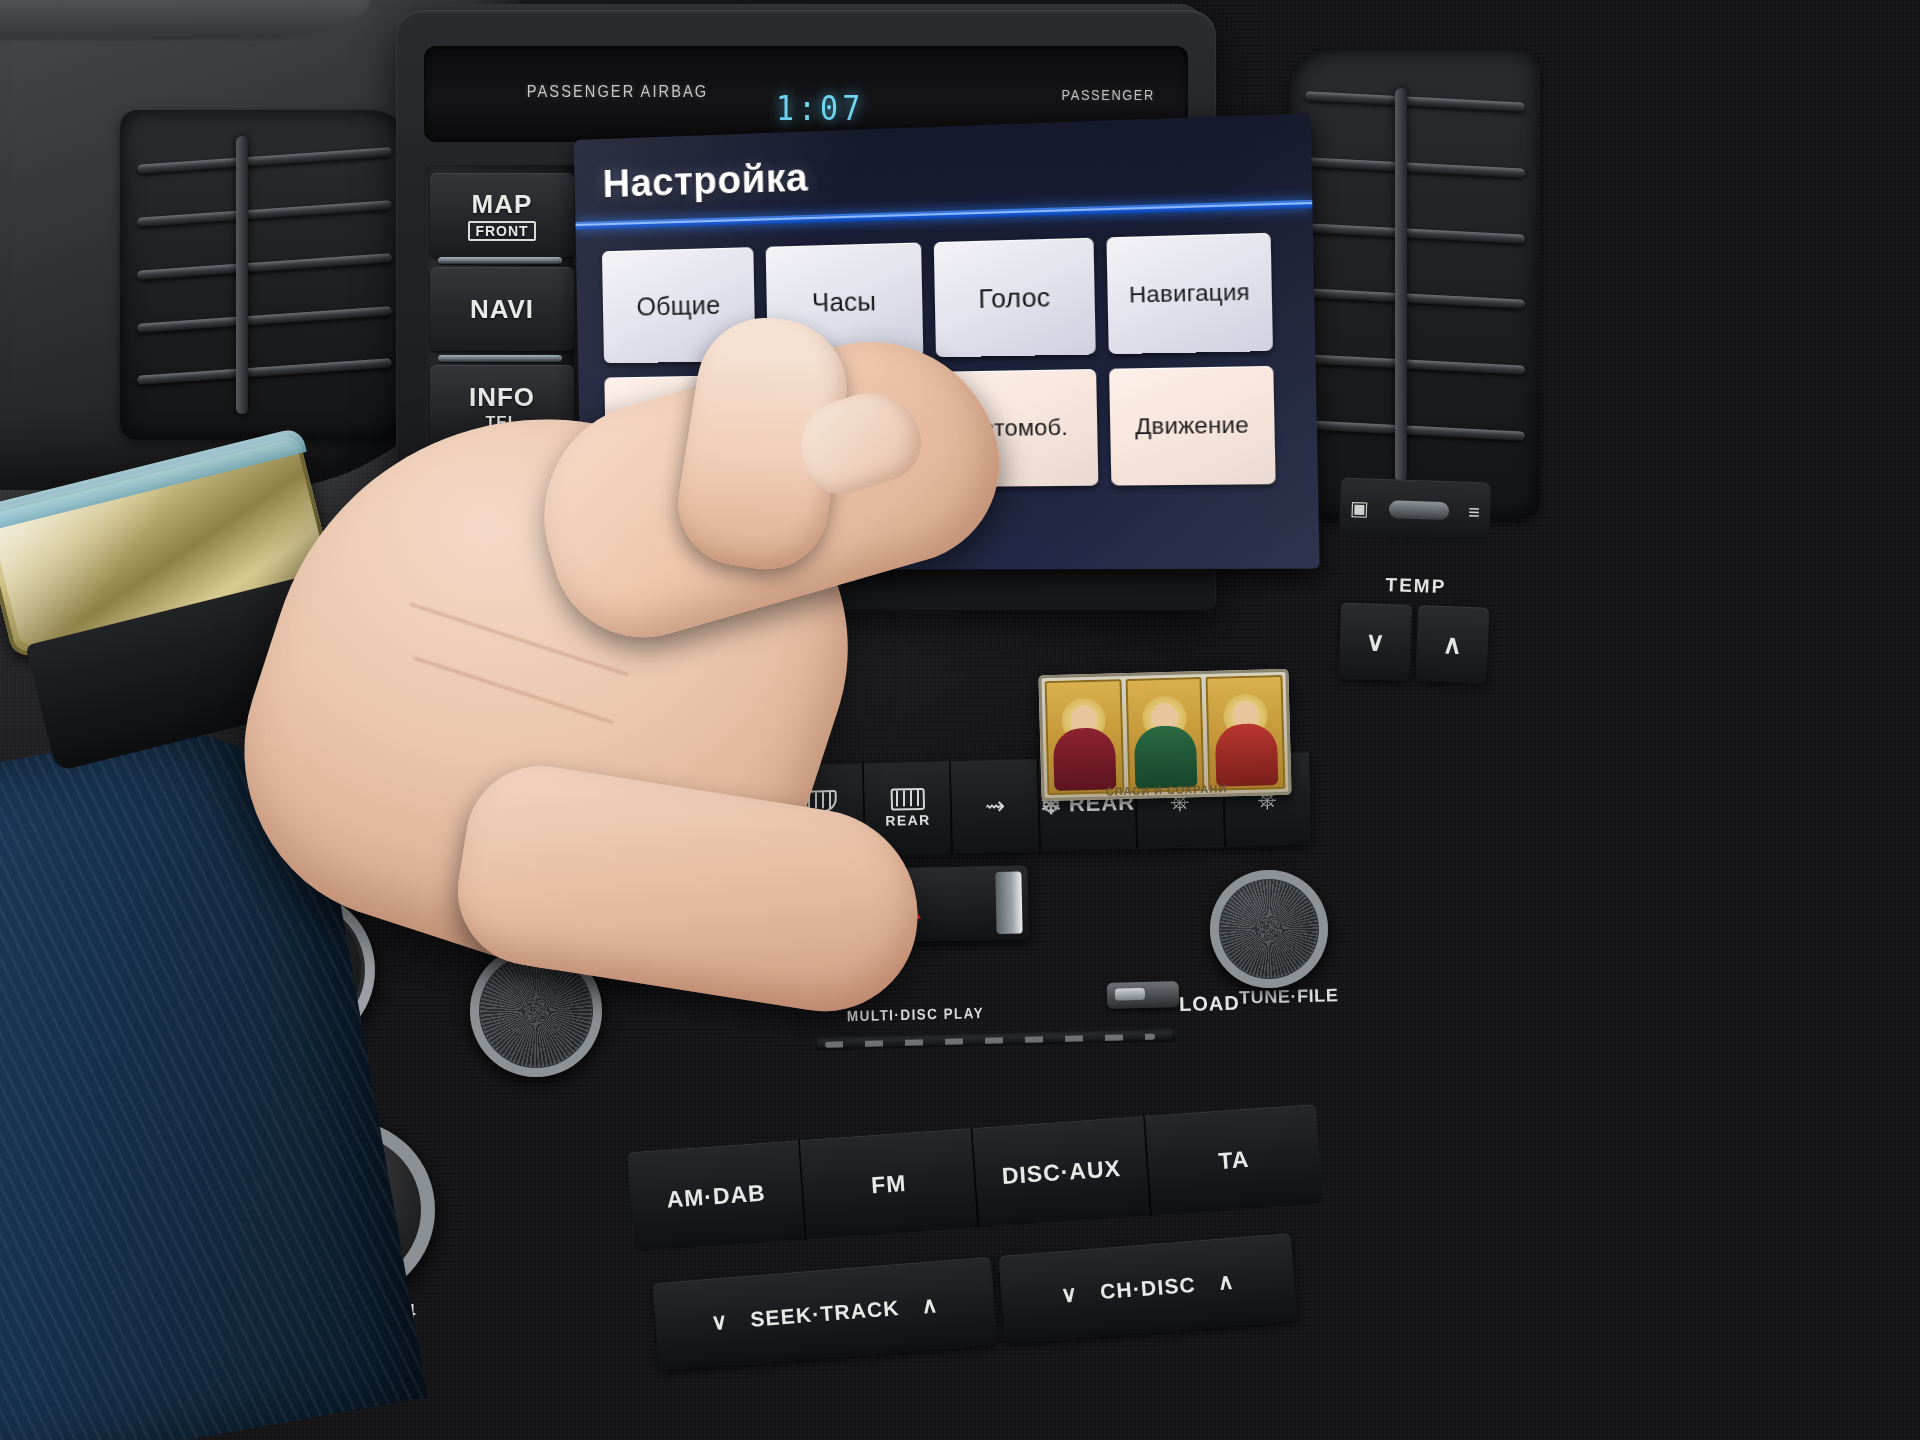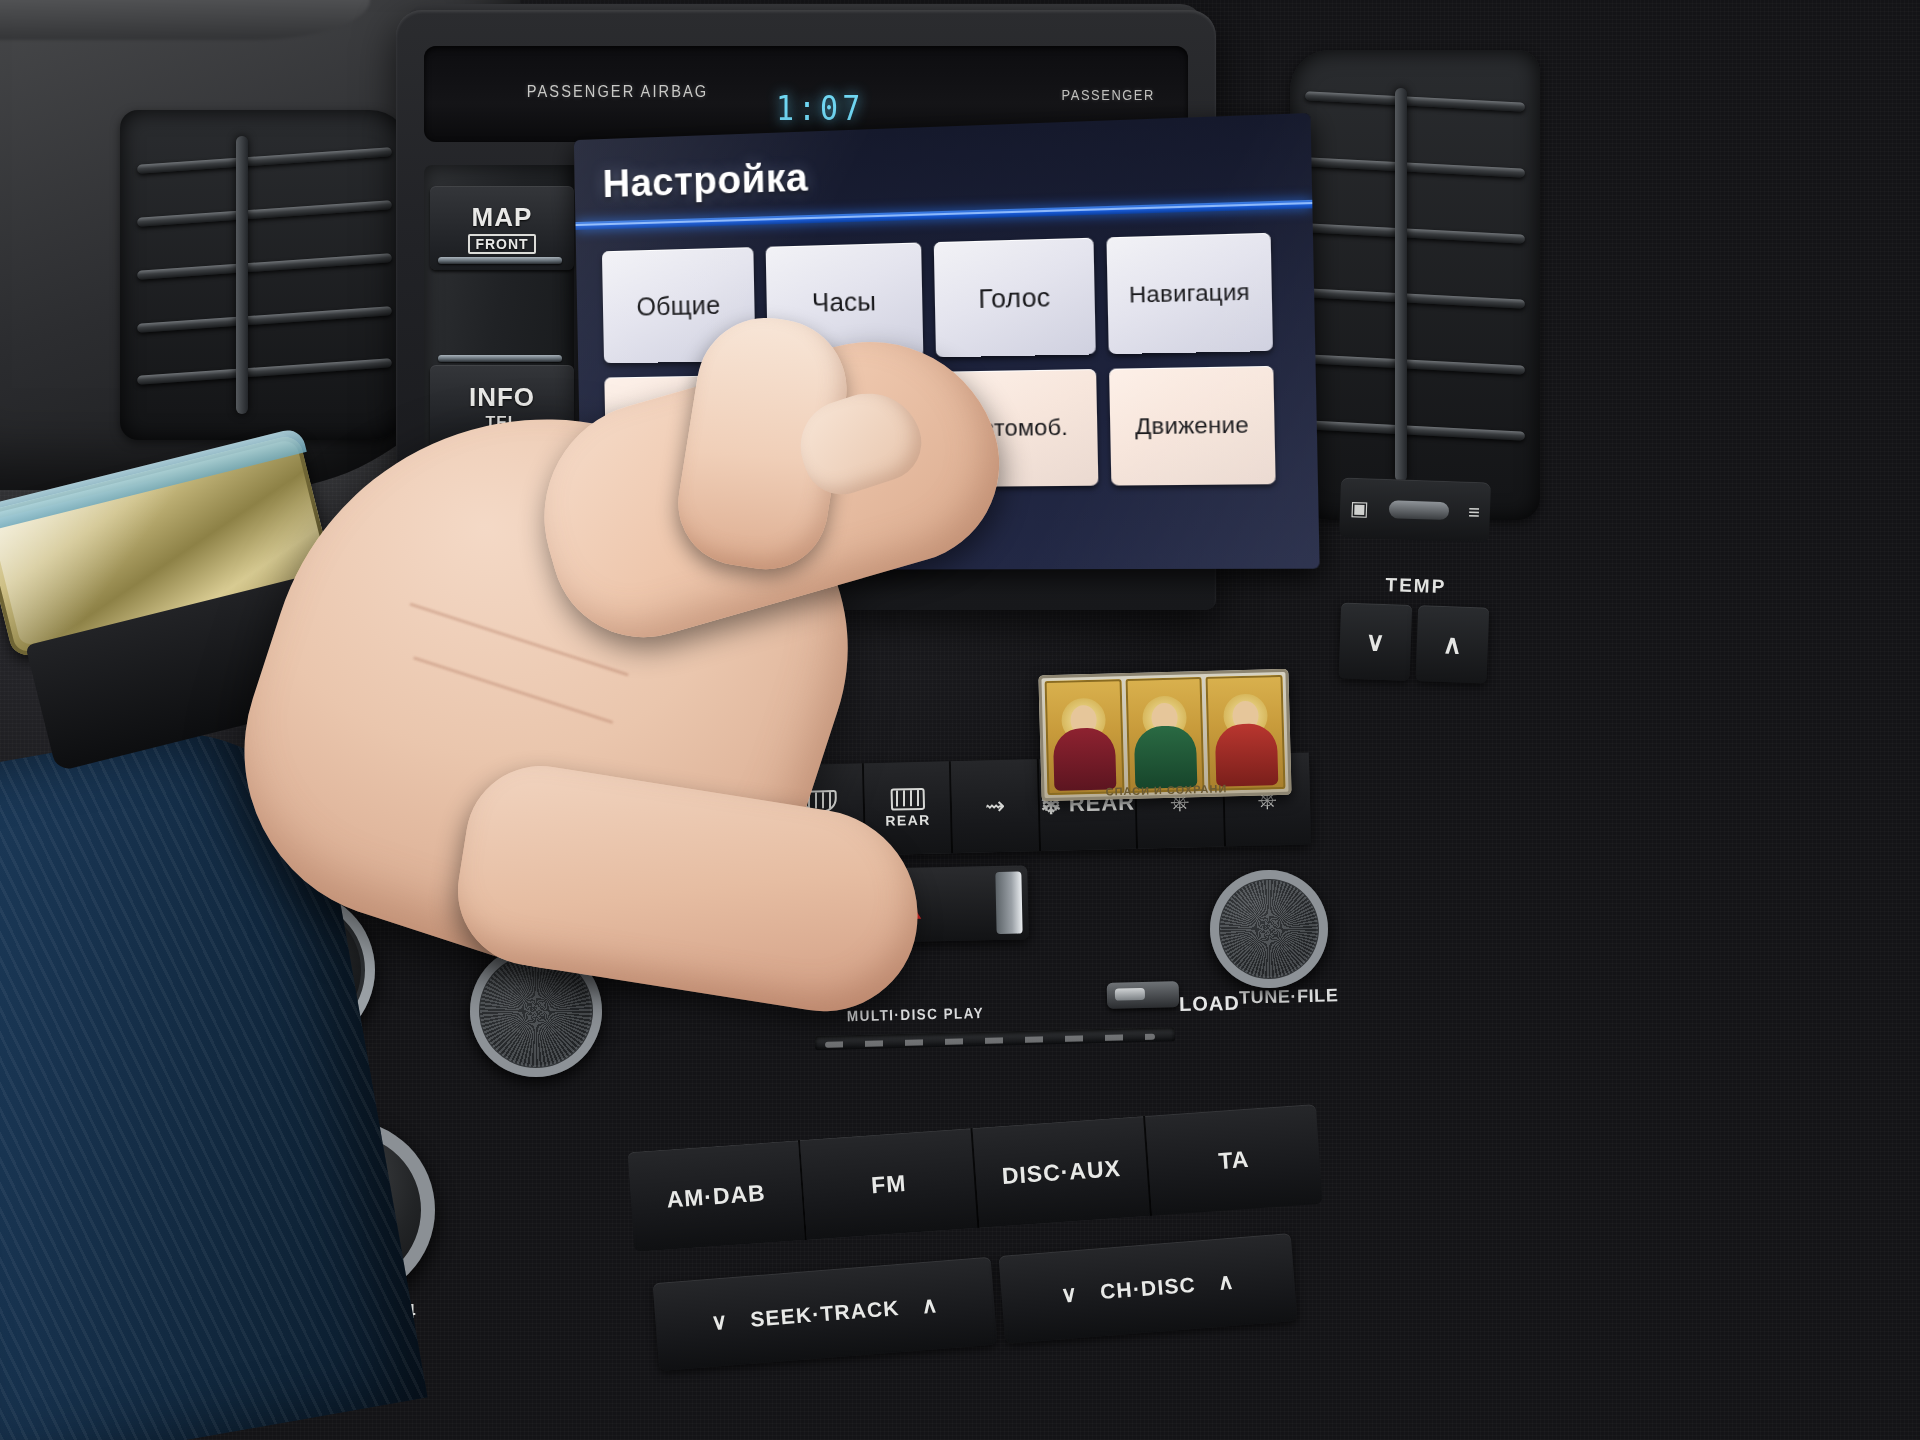--- a/index.html
+++ b/index.html
@@ -598,26 +598,29 @@
   <div class="headunit"></div>
 
   <div class="info-strip">
     <div class="lbl-passenger-airbag">PASSENGER  AIRBAG</div>
     <div class="lbl-passenger">PASSENGER</div>
     <div class="clock">1:07</div>
   </div>
 
   <div class="keycol">
 
-    <div class="keybtn" style="top:21px; height:84px;">
+    <div class="keybtn" style="top:8px; height:84px;">
       <span class="k-main">MAP</span>
       <span class="k-sub boxed">FRONT</span>
     </div>
     <div class="key-sep" style="top:92px"></div>
 
+    <div class="keybtn" style="top:102px; height:84px;">
+      <span class="k-main">NAVI</span>
+    </div>
     <div class="key-sep" style="top:190px"></div>
 
     <div class="keybtn" style="top:200px; height:84px;">
       <span class="k-main">INFO</span>
       <span class="k-sub">TEL</span>
     </div>
     <div class="key-sep" style="top:288px"></div>
 
     <div class="keybtn" style="top:298px; height:80px;">
       <span class="k-main">DISP</span>

